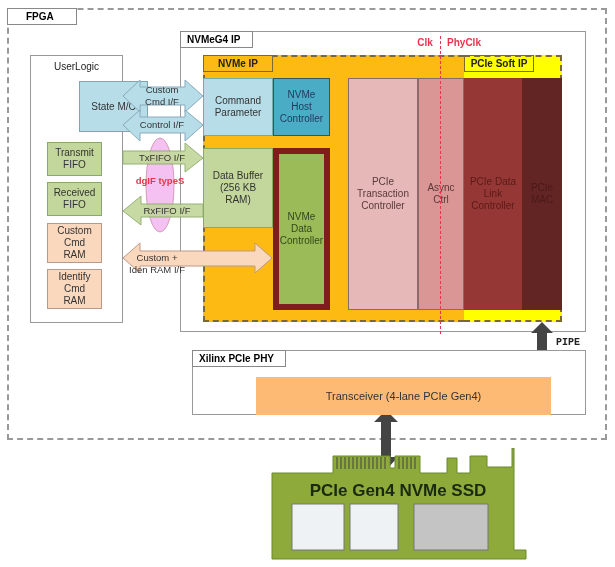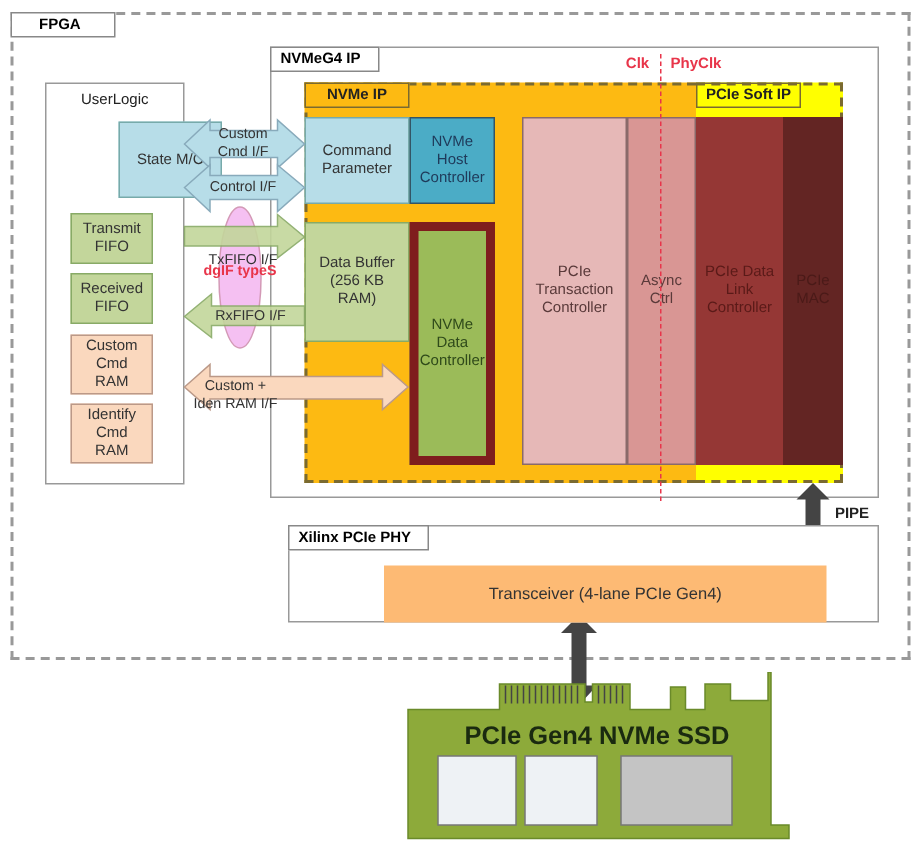--- a/index.html
+++ b/index.html
@@ -55,26 +55,26 @@
     <polygon points="203,204 141,204 141,196 123,211 141,225 141,217 203,217" fill="#C3D69B" stroke="#8a6" opacity="0.9"></polygon>
     <polygon points="123,258 140,243 140,251 255,251 255,243 272,258 255,273 255,266 140,266 140,273" fill="#FAD8BE" stroke="#b98"></polygon>
 
     <polygon points="542,322 553,333 547,333 547,352 553,352 542,364 531,352 537,352 537,333 531,333" fill="#444"></polygon>
 
     <polygon points="386,410 398,422 391,422 391,457 398,457 386,470 374,457 381,457 381,422 374,422" fill="#444"></polygon>
   </svg>
 
   <div class="abs lbl" style="left:138px;top:84px;width:48px;height:24px;font-size:9.5px;">Custom Cmd I/F</div>
   <div class="abs lbl" style="left:130px;top:118px;width:64px;height:14px;font-size:9.5px;">Control I/F</div>
-  <div class="abs lbl" style="left:130px;top:151px;width:64px;height:13px;font-size:9.5px;margin-top:16px;">TxFIFO I/F</div>
+  <div class="abs lbl" style="left:130px;top:151px;width:64px;height:13px;font-size:9.5px;">TxFIFO I/F</div>
   <div class="abs lbl" style="left:125px;top:174px;width:70px;height:14px;color:#E8354A;font-weight:bold;font-size:9.5px;">dgIF typeS</div>
   <div class="abs lbl" style="left:135px;top:204px;width:64px;height:13px;font-size:9.5px;">RxFIFO I/F</div>
   <div class="abs lbl" style="left:127px;top:251px;width:60px;height:26px;font-size:9.5px;">Custom + Iden RAM I/F</div>
 
-  <div class="abs lbl" style="left:553px;top:336px;width:30px;height:14px;font-weight:bold;color:#222;">PIPE</div>
+  <div class="abs lbl" style="left:553px;top:336px;width:30px;height:14px;font-weight:bold;color:#222;font-family:Liberation Mono, monospace;">PIPE</div>
 
   <div class="abs" style="left:192px;top:350px;width:394px;height:65px;border:1px solid #999;background:#fff;"></div>
   <div class="abs tag" style="left:192px;top:350px;width:94px;height:17px;">Xilinx PCIe PHY</div>
   <div class="abs lbl" style="left:256px;top:377px;width:295px;height:38px;background:#fdba74;color:#333;font-size:11px;">Transceiver (4-lane PCIe Gen4)</div>
 
   <svg class="abs" style="left:270px;top:448px;" width="260" height="115">
     <path d="M2,25 L2,111 L256,111 L256,102 L244,102 L244,0 L242,0 L242,19 L217,19 L217,8 L200,8 L200,25 L187,25 L187,10 L177,10 L177,25 L150,25 L150,8 L125,8 L125,20 L120,20 L120,8 L63,8 L63,25 Z" fill="#8DAA3A" stroke="#6a8a2a"></path>
     <g stroke="#444" stroke-width="1">
       <line x1="67" y1="9" x2="67" y2="21"></line>
         <line x1="71" y1="9" x2="71" y2="21"></line>

